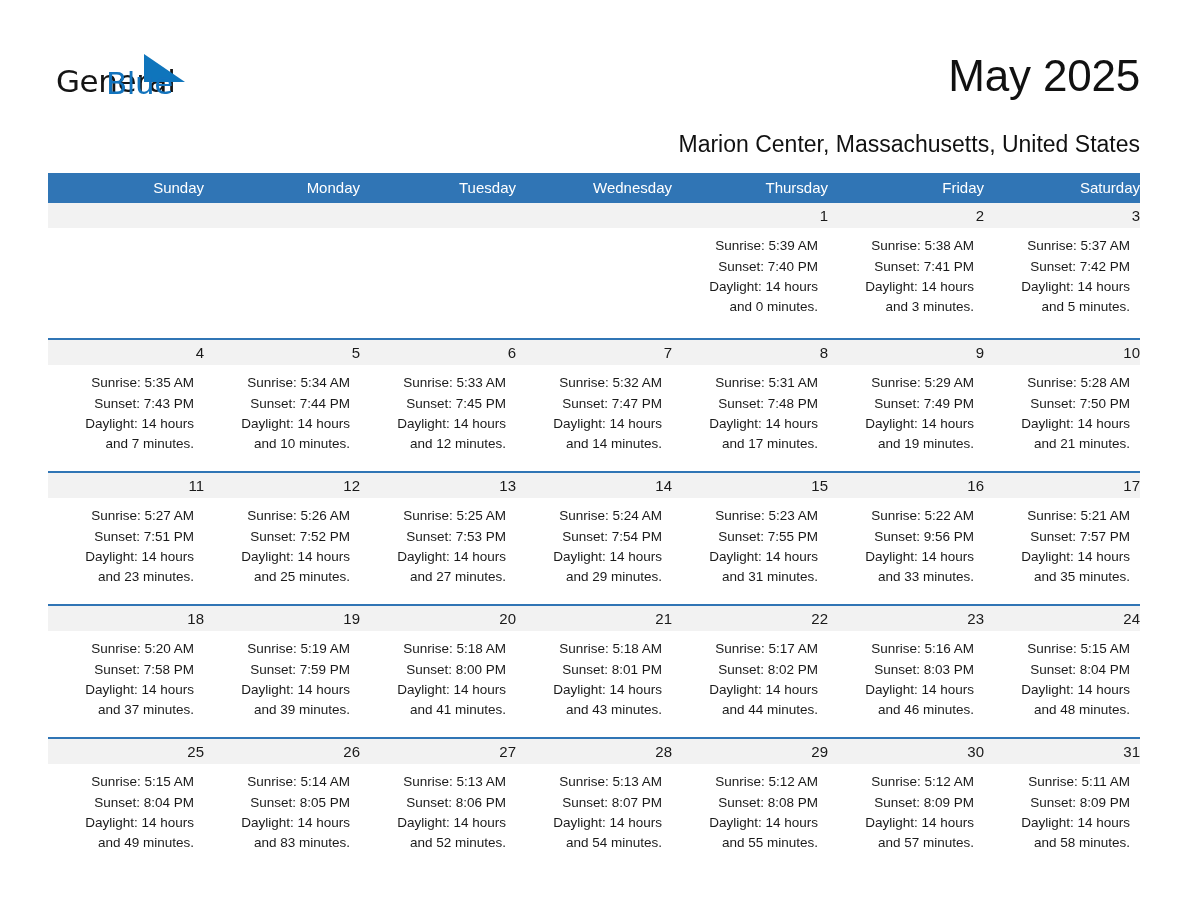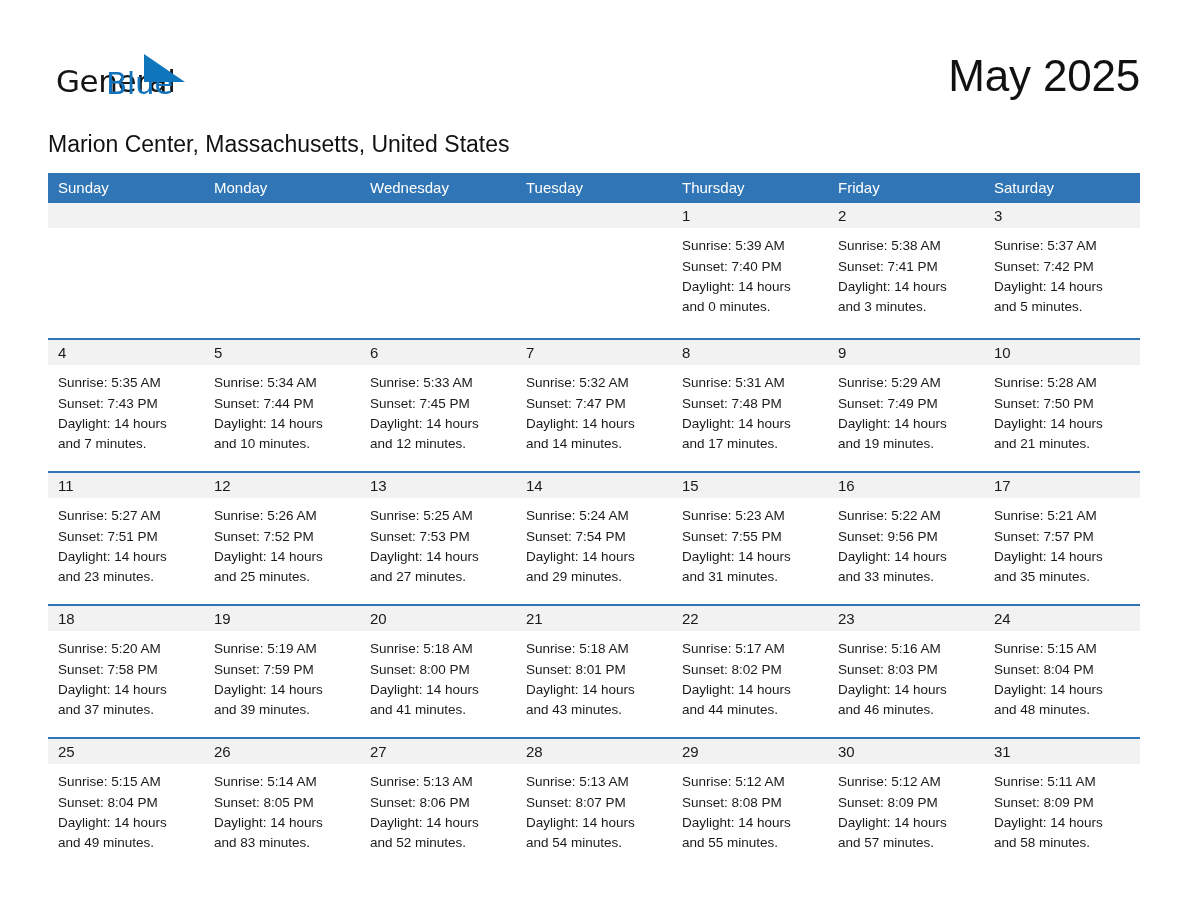--- a/index.html
+++ b/index.html
@@ -68,31 +68,32 @@
   }
   .month-year {
     font-size: 44px;
     font-weight: 400;
     color: #111111;
     letter-spacing: -0.2px;
     line-height: 1;
     padding-top: 10px;
   }
   .location {
-    text-align: left;
+    text-align: right;
     font-size: 23px;
     color: #111111;
     margin-top: 12px;
     line-height: 1.1;
   }
 
   
   .calendar {
     margin-top: 16px;
     width: 1092px;
+    text-align: right;
   }
   .weekday-row {
     display: flex;
     background: #3075b5;
     height: 30px;
   }
   .weekday {
     flex: 1 1 0;
     color: #ffffff;
     font-size: 15px;
@@ -155,22 +156,22 @@
       <div class="month-year">May 2025</div>
     </div>
   </div>
 
   <div class="location">Marion Center, Massachusetts, United States</div>
 
   <div class="calendar">
     <div class="weekday-row" id="weekday-row">
         <div class="weekday">Sunday</div>
         <div class="weekday">Monday</div>
+        <div class="weekday">Tuesday</div>
         <div class="weekday">Wednesday</div>
-        <div class="weekday">Tuesday</div>
         <div class="weekday">Thursday</div>
         <div class="weekday">Friday</div>
         <div class="weekday">Saturday</div>
       </div>
     <div id="calendar-body">
         <div class="week first">
           <div class="day-cell empty">
             <div class="day-number"></div>
           </div>
           <div class="day-cell empty">

